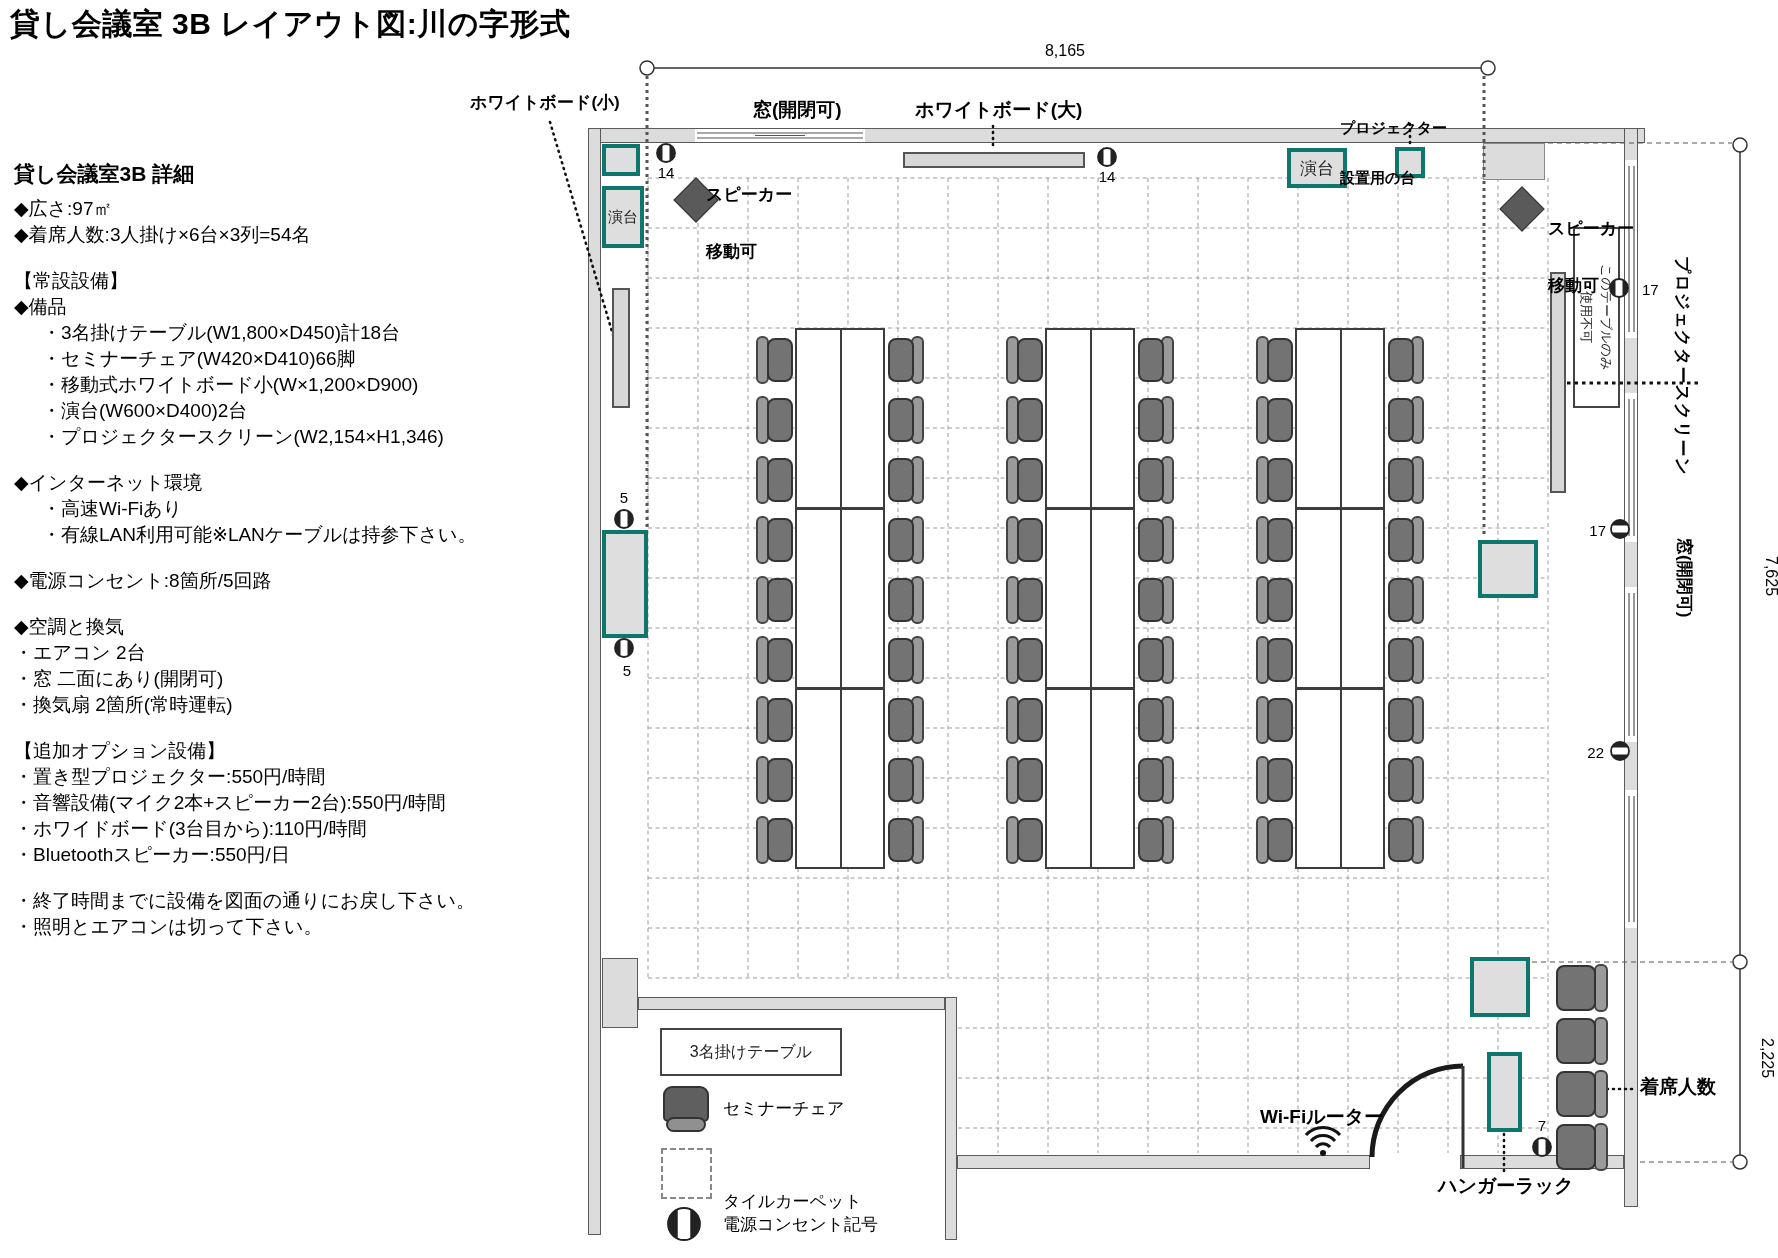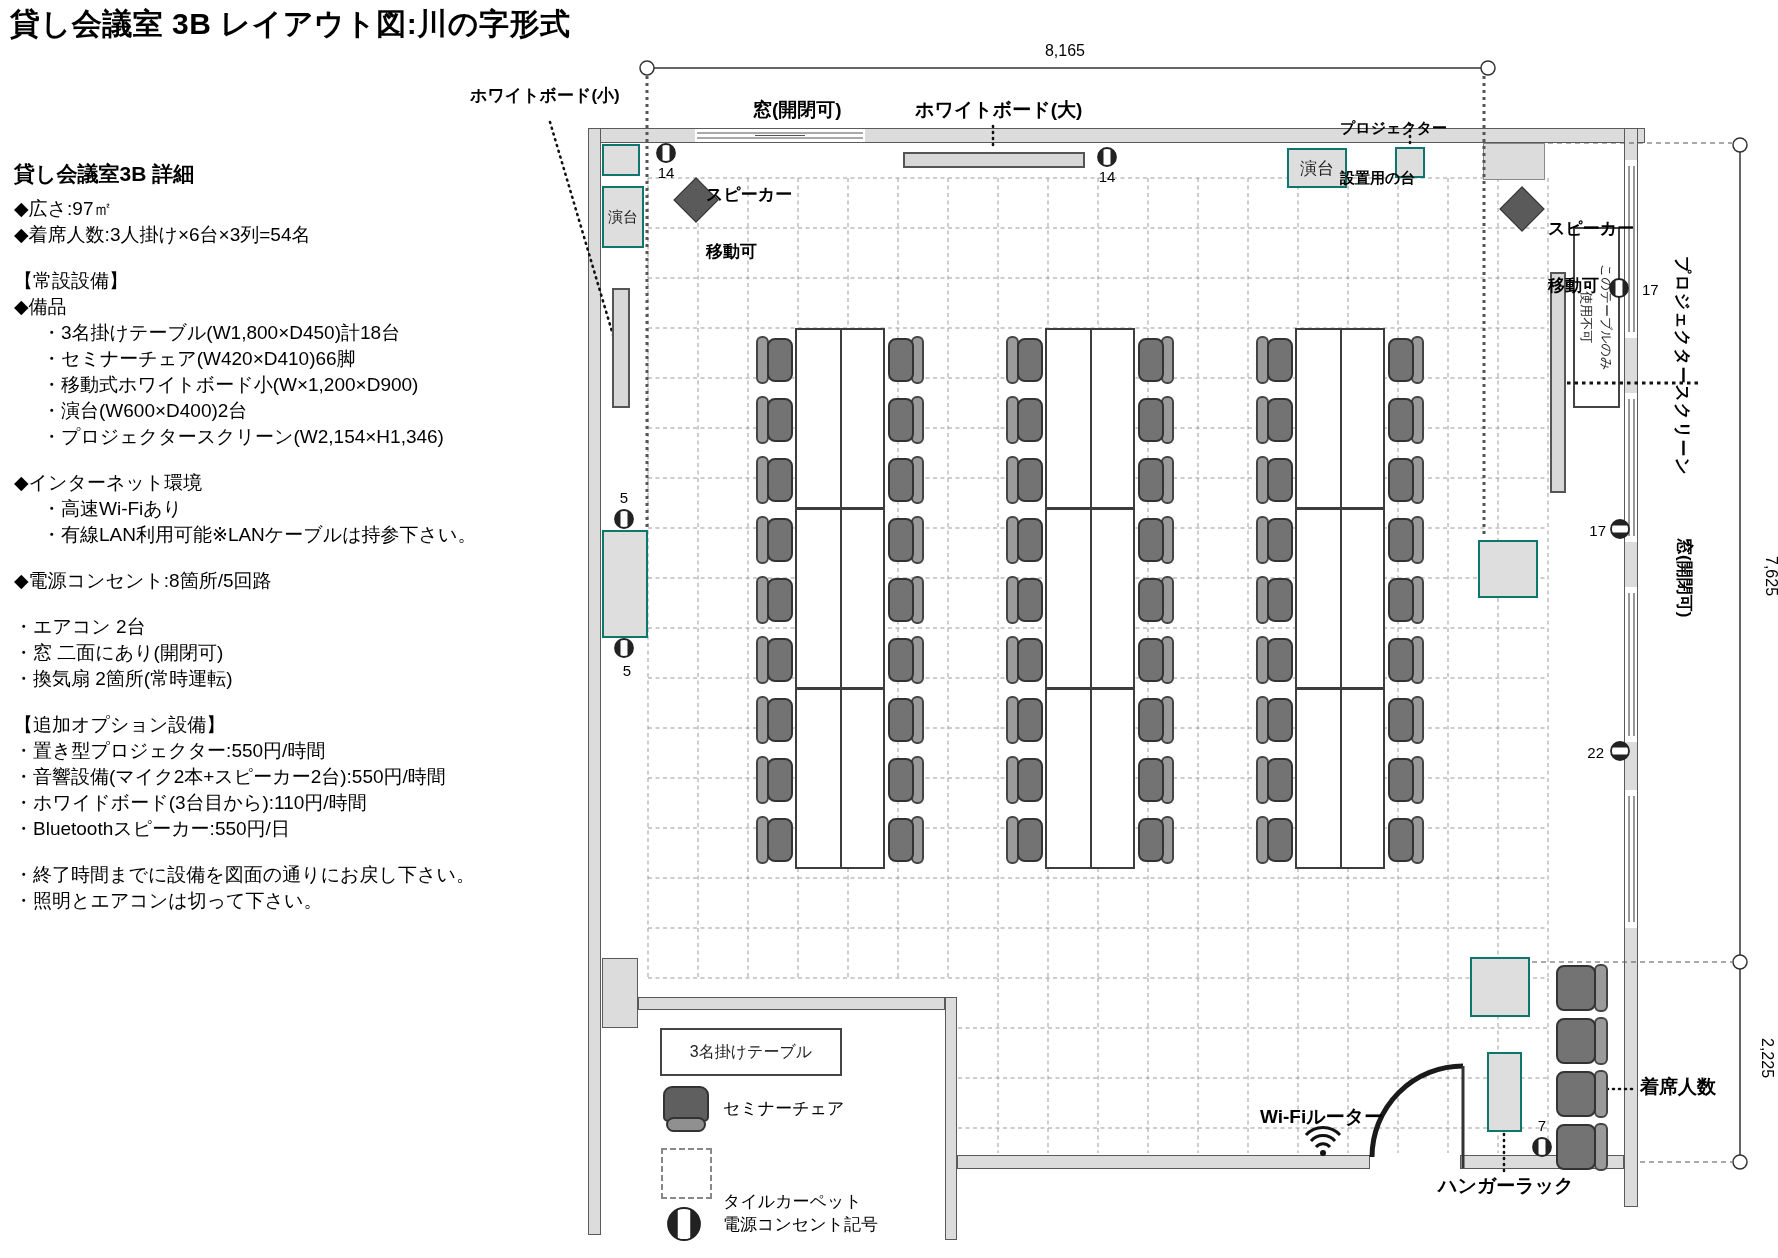--- a/index.html
+++ b/index.html
@@ -12,21 +12,21 @@
   .iline{font-size:19px;line-height:26px;height:26px;white-space:pre;}
   .iline.ind{padding-left:28px;}
   .iline.gap{height:20px;}
   
   .z1{z-index:1;} #svg-under{z-index:2;} .z3{z-index:3;} .lbl{z-index:5;} #svg-over{z-index:6;}
   svg.abs{pointer-events:none;}
   
   .wall{background:#dcdcdc;border:1px solid #5a5a5a;}
   .winwall{background:#fff;border-left:none;border-right:none;}
   
-  .furn{background:#dedede;border:2px solid #0f766e;}
+  .furn{background:#dedede;border:4px solid #0f766e;}
   .furn-thin{background:#d8d8d8;border:2px solid #555;}
   .whitebox{background:#fff;border:2px solid #444;}
   .tbl{position:absolute;box-sizing:border-box;background:#fff;border:2px solid #3d3d3d;z-index:3;}
   .tbl .mid{position:absolute;left:43px;top:0;width:2px;height:100%;background:#3d3d3d;}
   .seat{position:absolute;box-sizing:border-box;background:#737373;border:2px solid #333;border-radius:8px;z-index:3;}
   .back{position:absolute;box-sizing:border-box;background:#9a9a9a;border:2px solid #444;border-radius:6px;z-index:3;}
   .diamond{background:#5a5a5a;border:1px solid #333;transform:rotate(45deg);}
   
   .lbl{font-weight:bold;font-size:17px;line-height:1.12;white-space:pre;}
   .lbl.big{font-size:19px;}
@@ -63,20 +63,21 @@
         <div class="iline ind">・移動式ホワイトボード小(W×1,200×D900)</div>
         <div class="iline ind">・演台(W600×D400)2台</div>
         <div class="iline ind">・プロジェクタースクリーン(W2,154×H1,346)</div>
         <div class="iline gap"></div>
         <div class="iline">◆インターネット環境</div>
         <div class="iline ind">・高速Wi-Fiあり</div>
         <div class="iline ind">・有線LAN利用可能※LANケーブルは持参下さい。</div>
         <div class="iline gap"></div>
         <div class="iline">◆電源コンセント:8箇所/5回路</div>
         <div class="iline gap"></div>
+        <div class="iline">◆空調と換気</div>
         <div class="iline">・エアコン 2台</div>
         <div class="iline">・窓 二面にあり(開閉可)</div>
         <div class="iline">・換気扇 2箇所(常時運転)</div>
         <div class="iline gap"></div>
         <div class="iline">【追加オプション設備】</div>
         <div class="iline">・置き型プロジェクター:550円/時間</div>
         <div class="iline">・音響設備(マイク2本+スピーカー2台):550円/時間</div>
         <div class="iline">・ホワイドボード(3台目から):110円/時間</div>
         <div class="iline">・Bluetoothスピーカー:550円/日</div>
         <div class="iline gap"></div>
@@ -220,21 +221,21 @@
   <div class="abs diamond z3" style="left:1506px;top:193px;width:32px;height:32px;"></div>
   <div class="abs furn-thin z3" style="left:1550px;top:272px;width:16px;height:221px;"></div>
   <div class="abs whitebox z3" id="note-box" style="left:1573px;top:227px;width:47px;height:181px;">
     <div id="note-text"><span>このテーブルのみ</span>
 <span>使用不可</span></div>
   </div>
   <div class="abs furn z3" style="left:1478px;top:540px;width:60px;height:58px;"></div>
   <div class="abs furn z3" style="left:1470px;top:957px;width:60px;height:60px;"></div>
   <div class="abs furn z3" style="left:1487px;top:1052px;width:35px;height:80px;"></div>
 
-  <div class="abs lbl" style="left:470px;top:86px;">ホワイトボード(小)</div>
+  <div class="abs lbl" style="left:470px;top:93px;">ホワイトボード(小)</div>
   <div class="abs lbl big" style="left:753px;top:99px;">窓(開閉可)</div>
   <div class="abs lbl big" style="left:915px;top:99px;">ホワイトボード(大)</div>
   <div class="abs lbl ctr" style="left:1340px;top:86px;width:132px;font-size:15px;">
     <div>プロジェクター</div>
     <div>設置用の台</div>
   </div>
   <div class="abs lbl" style="left:706px;top:147px;">
     <div>スピーカー</div>
     <div>移動可</div>
   </div>

